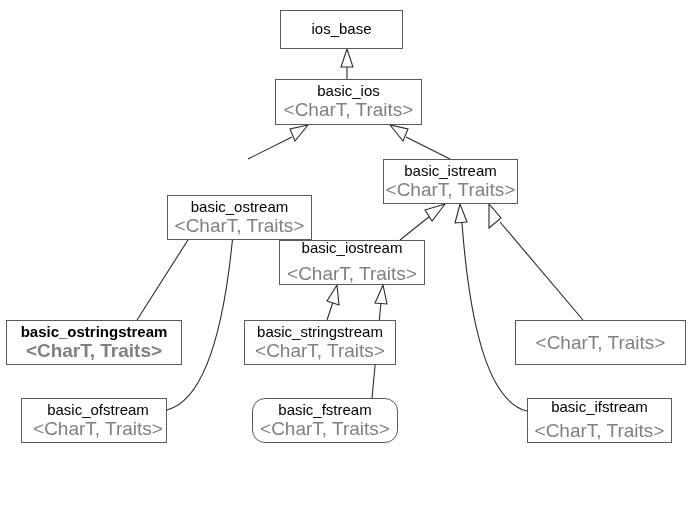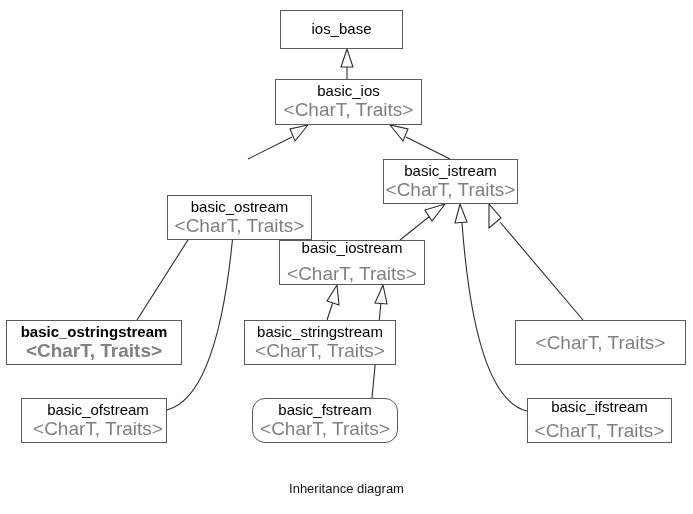--- a/index.html
+++ b/index.html
@@ -169,15 +169,14 @@
   <div class="node" style="left:252px; top:398px; width:146px; height:45px;border-radius:13px;">
     <div class="node-title">basic_fstream</div>
     <div class="node-params">&lt;CharT, Traits&gt;</div>
   </div>
 
   <div class="node" style="left:527px; top:398px; width:145px; height:45px;justify-content:space-between;">
     <div class="node-title">basic_ifstream</div>
     <div class="node-params">&lt;CharT, Traits&gt;</div>
   </div>
 
-  <div id="diagram-caption">Inheritance diagram</div>
 
 </div>
 
 </body></html>

